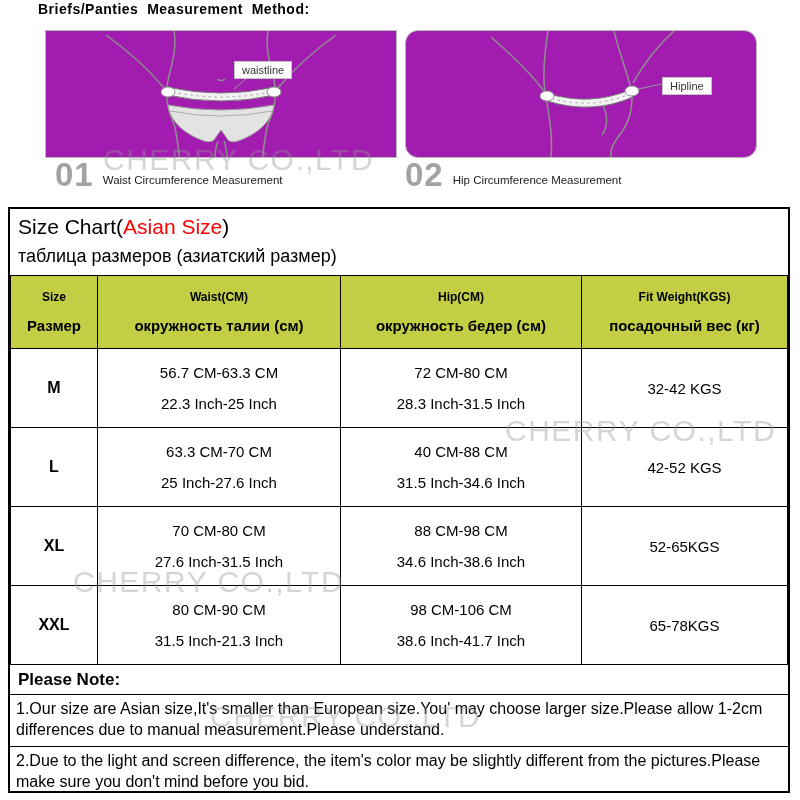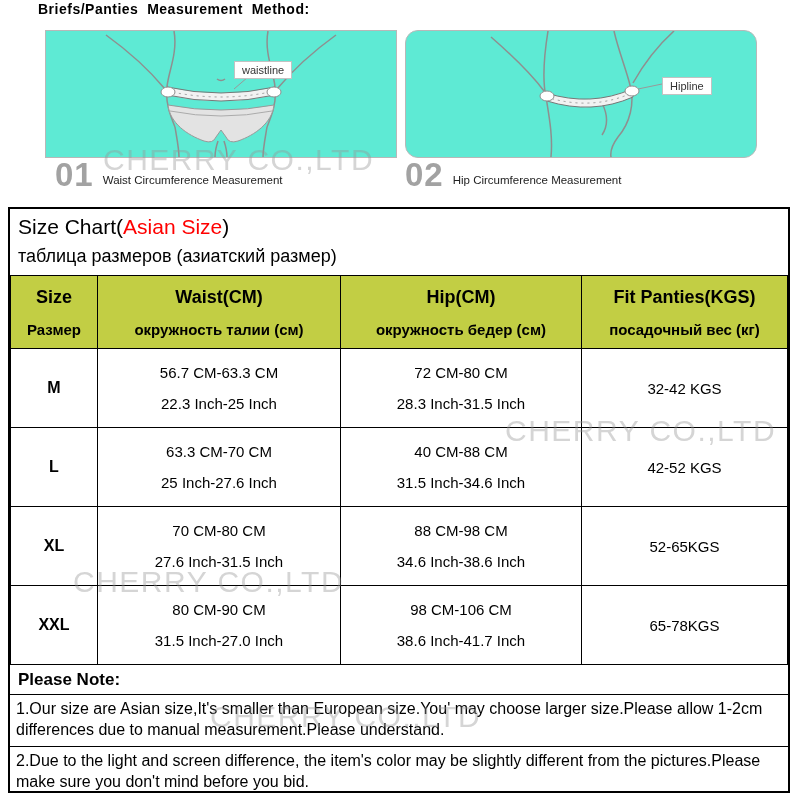--- a/index.html
+++ b/index.html
@@ -8,21 +8,21 @@
     background:#ffffff; color:#000;
     font-family:"Liberation Sans", sans-serif;
   }
   .page-title {
     position:absolute; left:38px; top:1px;
     font-size:14px; font-weight:bold; white-space:pre; letter-spacing:.5px;
   }
   
   .illus-box {
     position:absolute; top:30px; height:126px; width:350px;
-    border:1px solid #b8b8b8; background:#5eead4;
+    border:1px solid #b8b8b8; background:#a21caf;
   }
   .illus-left { left:45px; }
   .illus-right { left:405px;border-radius:13px; }
   .illus-box svg { position:absolute; left:0; top:0; }
   .fig-label {
     position:absolute; font-size:11px; color:#333;
     background:#fff; border:1px solid #c2c2c2; padding:2px 7px;
     white-space:nowrap;
   }
   .fig-label.waist { left:188px; top:30px; }
@@ -48,21 +48,21 @@
   .chart-title .hl { color:#ff0000; }
   .chart-subtitle { margin:7px 0 8px 8px; font-size:18px; }
   table.size-table {
     width:100%; border-collapse:collapse; table-layout:fixed;
   }
   .size-table th, .size-table td {
     border:1px solid #000; text-align:center; vertical-align:middle; padding:0;
   }
   .size-table th { background:#c2ce44; height:72px; }
   .col-size { width:86px; } .col-waist { width:242px; } .col-hip { width:240px; }
-  .th-en { font-size:18px; font-weight:bold; margin-bottom:13px; }
+  .th-en { font-size:12px; font-weight:bold; margin-bottom:13px; }
   .th-ru { font-size:15px; font-weight:bold; }
   .size-table td { height:78px; font-size:15px; }
   td.size-cell { font-weight:bold; font-size:16px; }
   .cm-line { margin-bottom:14px; }
   
   .note-title { padding:5px 8px 4px 8px; font-size:17px; font-weight:bold; }
   .note-item {
     border-top:1px solid #000; padding:3px 6px 6px 6px;
     font-size:16px; line-height:1.32; text-align:left;
   }
@@ -156,21 +156,21 @@
         </th>
         <th class="col-waist">
           <div class="th-en">Waist(CM)</div>
           <div class="th-ru">окружность талии (см)</div>
         </th>
         <th class="col-hip">
           <div class="th-en">Hip(CM)</div>
           <div class="th-ru">окружность бедер (см)</div>
         </th>
         <th>
-          <div class="th-en">Fit Panties(KGS)</div>
+          <div class="th-en">Fit Weight(KGS)</div>
           <div class="th-ru">посадочный вес (кг)</div>
         </th>
       </tr>
     </thead>
     <tbody>
       <tr>
         <td class="size-cell">M</td>
         <td>
           <div class="cm-line">56.7 CM-63.3 CM</div>
           <div>22.3 Inch-25 Inch</div>
@@ -202,21 +202,21 @@
         <td>
           <div class="cm-line">88 CM-98 CM</div>
           <div>34.6 Inch-38.6 Inch</div>
         </td>
         <td>52-65KGS</td>
       </tr>
       <tr>
         <td class="size-cell">XXL</td>
         <td>
           <div class="cm-line">80 CM-90 CM</div>
-          <div>31.5 Inch-27.0 Inch</div>
+          <div>31.5 Inch-21.3 Inch</div>
         </td>
         <td>
           <div class="cm-line">98 CM-106 CM</div>
           <div>38.6 Inch-41.7 Inch</div>
         </td>
         <td>65-78KGS</td>
       </tr>
     </tbody>
   </table>
 

